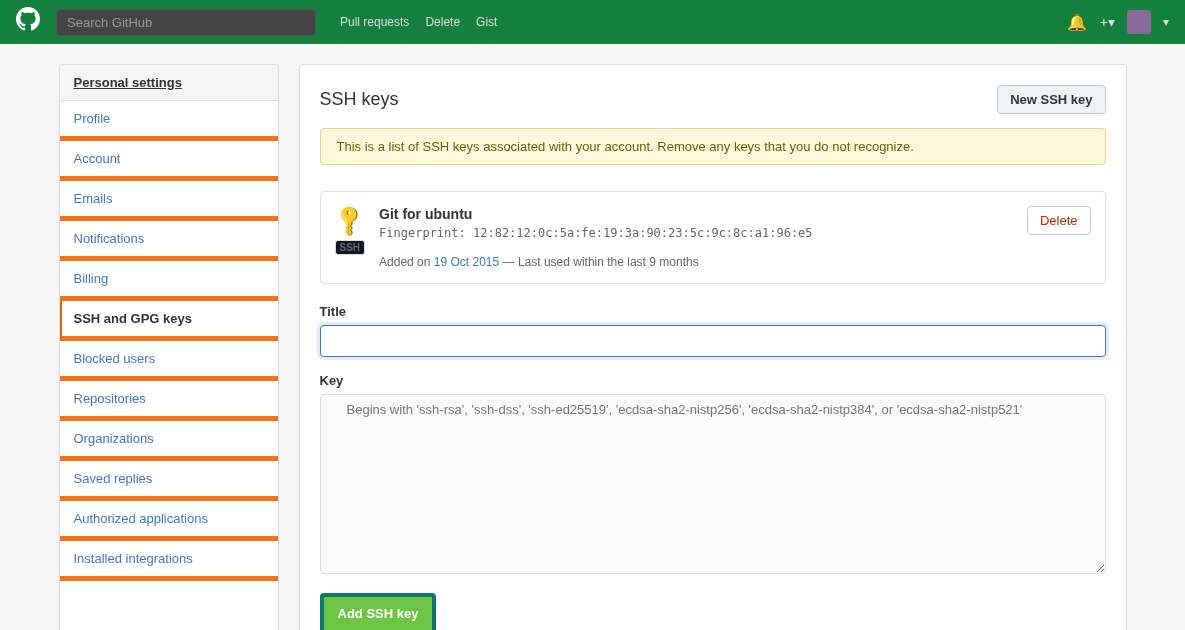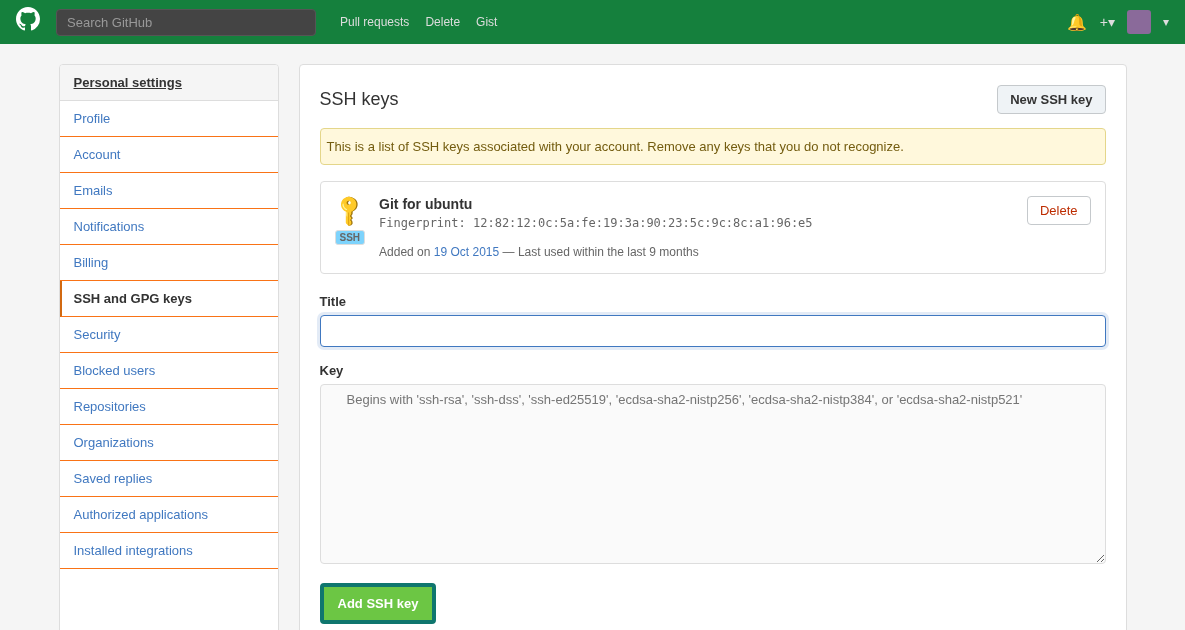--- a/index.html
+++ b/index.html
@@ -92,21 +92,21 @@
       padding: 10px 14px;
       font-weight: 600;
       font-size: 13px;
       color: #333;
       border-bottom: 1px solid #ddd;
       text-decoration: underline;
     }
     .sidebar-item {
       display: block;
       padding: 10px 14px;
-      border-bottom: 1px solid #f97316;
+      border-bottom: 5px solid #f97316;
       color: #4078c0;
       text-decoration: none;
       font-size: 13px;
       cursor: pointer;
     }
     .sidebar-item.active {
       background: white;
       border-left: 2px solid #d26911;
       color: #333;
       font-weight: 600;
@@ -162,24 +162,24 @@
       color: white;
       cursor: pointer;
       font-weight: 600;
     }
 
     
     .info-banner {
       background: #fff8dc;
       border: 1px solid #e4d68a;
       border-radius: 4px;
-      padding: 10px 6px;
+      padding: 10px 16px;
       font-size: 13px;
       color: #735c0f;
-      margin-bottom: 16px;
+      margin-bottom: 26px;
     }
 
     
     .ssh-key-card {
       border: 1px solid #ddd;
       border-radius: 4px;
       padding: 14px;
       display: flex;
       align-items: flex-start;
       gap: 14px;
@@ -192,21 +192,21 @@
       gap: 6px;
       margin-top: 2px;
     }
     .key-icon {
       font-size: 22px;
       color: #666;
       transform: rotate(-45deg);
       display: inline-block;
     }
     .ssh-badge {
-      background: #7dd3fc;
+      background: #0f172a;
       border: 1px solid #ddd;
       border-radius: 3px;
       font-size: 10px;
       color: #666;
       padding: 1px 4px;
       font-weight: 600;
     }
     .ssh-key-info { flex: 1; }
     .ssh-key-name {
       font-weight: 600;
@@ -287,21 +287,20 @@
 <div class="page-container">
 
   <aside class="sidebar">
     <div class="sidebar-header">Personal settings</div>
     <a class="sidebar-item">Profile</a>
     <a class="sidebar-item">Account</a>
     <a class="sidebar-item">Emails</a>
     <a class="sidebar-item">Notifications</a>
     <a class="sidebar-item">Billing</a>
     <a class="sidebar-item active">SSH and GPG keys</a>
-    <a class="sidebar-item">Security</a>
     <a class="sidebar-item">Blocked users</a>
     <a class="sidebar-item">Repositories</a>
     <a class="sidebar-item">Organizations</a>
     <a class="sidebar-item">Saved replies</a>
     <a class="sidebar-item">Authorized applications</a>
     <a class="sidebar-item">Installed integrations</a>
   </aside>
 
   <main class="main-content">
 

